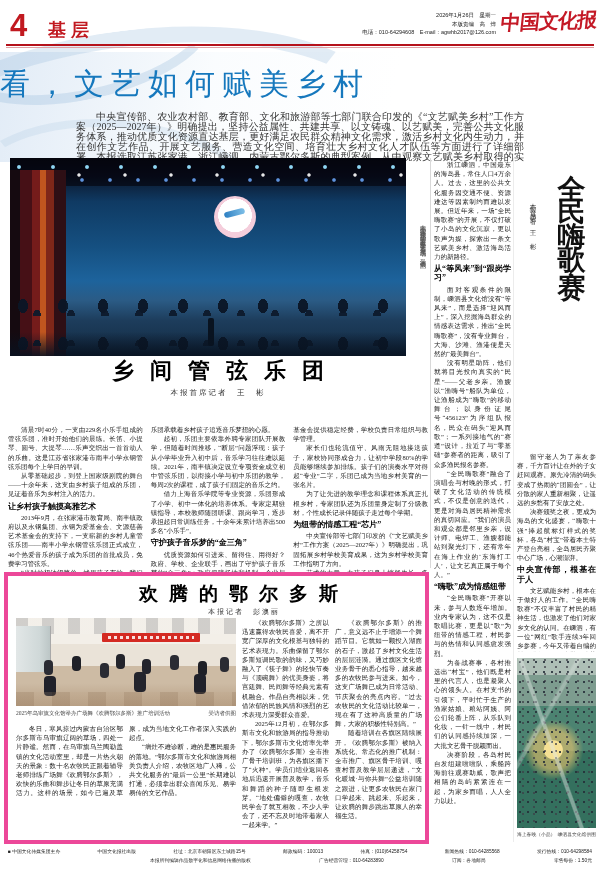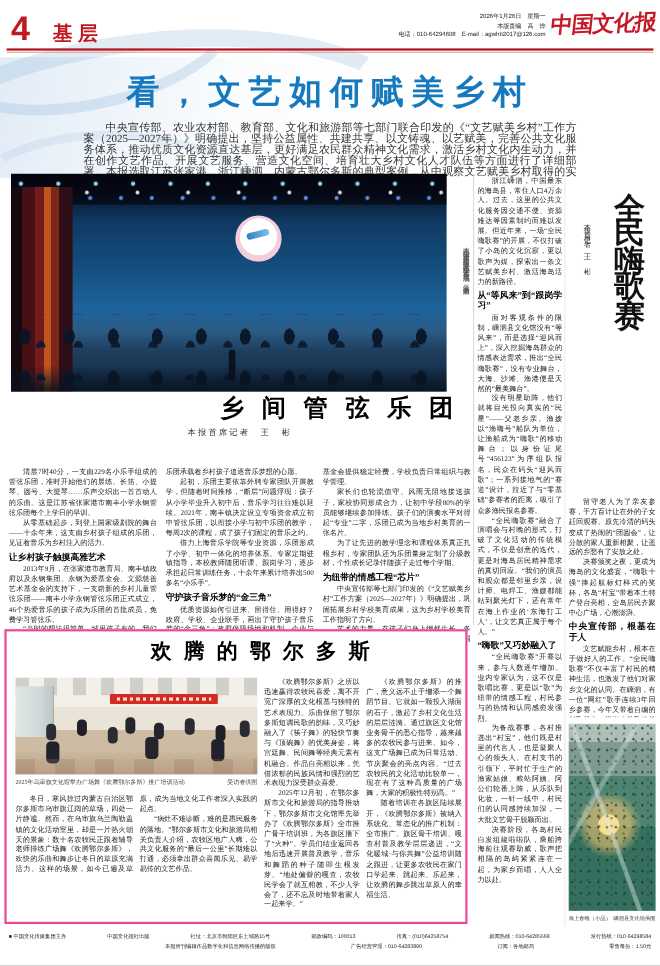--- a/index.html
+++ b/index.html
@@ -21,22 +21,22 @@
   .pageno{left:10px;top:10px;font-family:"Liberation Sans",sans-serif;font-size:31px;font-weight:bold;color:#c11920;line-height:32px;}
   .section{left:48px;top:18px;font-family:"Liberation Sans",sans-serif;font-size:18px;font-weight:bold;color:#c11920;letter-spacing:5px;}
   .dateblock{right:104px;top:11px;text-align:right;font-family:"Liberation Sans",sans-serif;
     font-size:5.5px;line-height:8.5px;color:#222;}
   .logo{right:4px;top:8px;font-size:20px;font-weight:bold;color:#c41926;letter-spacing:-1px;
     transform:skewX(-8deg) rotate(-2deg);}
   .rule1{left:6px;top:44px;width:588px;height:2px;background:#b5121b;}
   .rule2{left:6px;top:47px;width:588px;height:1px;background:#dfa0a4;}
 
   
-  .headline{left:0;top:64px;width:600px;text-align:center;font-family:"Liberation Sans",sans-serif;
-    font-size:30px;font-weight:bold;color:#1678bd;letter-spacing:7px;}
+  .headline{left:0;top:64px;width:600px;text-align:left;font-family:"Liberation Sans",sans-serif;
+    font-size:30px;font-weight:normal;color:#1678bd;letter-spacing:7px;}
   .intro{left:76px;top:112px;width:448px;font-size:10px;line-height:10px;text-align:justify;
     text-indent:2em;color:#333;}
 
   
   .photo1{left:10px;top:158px;width:396px;height:198px;overflow:hidden;
     background:linear-gradient(180deg,#05070f 0,#0a1026 9%,#0d2440 14%,#0f3a63 22%,#155081 45%,#1d639c 62%,#2b5b85 72%,#1d3d5c 82%,#122941 100%);}
   .p1-lights{position:absolute;left:0;top:0;width:100%;height:28px;
     background-image:
       radial-gradient(circle 2px at 9px 9px,rgba(150,225,255,.95) 0 1.4px,transparent 2.4px),
       radial-gradient(circle 2px at 23px 17px,rgba(255,255,255,.9) 0 1.2px,transparent 2.2px),
@@ -53,21 +53,21 @@
       radial-gradient(ellipse 8px 12px at 13px 20px,#0b1626 0 60%,transparent 61%),
       radial-gradient(ellipse 7px 10px at 27px 30px,#0d1a2c 0 60%,transparent 61%);
     background-size:40px 38px,34px 30px;}
   .p1-conductor{position:absolute;left:50%;bottom:10px;width:6px;height:28px;background:#091320;border-radius:2px;}
   .p1-floor{position:absolute;left:0;bottom:0;width:100%;height:24px;
     background:linear-gradient(180deg,rgba(30,60,90,0),rgba(8,18,32,.9));}
   .vcaption{left:409px;top:220px;width:18px;height:168px;writing-mode:vertical-rl;
     font-size:6px;line-height:9px;color:#555;letter-spacing:1px;}
 
   
-  .art1-title{left:8px;top:356px;width:420px;text-align:right;font-size:22px;font-weight:bold;
+  .art1-title{left:8px;top:356px;width:420px;text-align:center;font-size:22px;font-weight:bold;
     letter-spacing:16px;text-indent:16px;color:#000;}
   .art1-byline{left:8px;top:388px;width:420px;text-align:center;font-size:7.5px;letter-spacing:2px;color:#333;}
   .art1-body{left:8px;top:425px;width:420px;height:166px;overflow:hidden;
     column-count:3;column-gap:8px;font-size:6.5px;line-height:9.2px;text-align:justify;}
   .art1-body p,.colflow p{margin:0;text-indent:2em;}
   .art1-body h4,.colflow h4{margin:3px 0 2px;font-size:8px;font-weight:bold;color:#000;text-indent:0;}
 
   .divider-a{left:430px;top:158px;width:1px;height:410px;background:#d9d9d9;}
   .divider-b{left:513px;top:158px;width:1px;height:684px;background:#ececec;}
 
@@ -92,21 +92,21 @@
       radial-gradient(circle 1px at 6px 2px,rgba(60,60,70,.7) 0 .7px,transparent 1.2px);
     background-size:8px 10px,11px 7px;}
   .p3-path{position:absolute;left:0;top:0;width:100%;height:100%;
     background:
       linear-gradient(70deg,transparent 44%,rgba(225,232,228,.45) 45% 47%,transparent 48%),
       linear-gradient(-60deg,transparent 63%,rgba(225,232,228,.35) 64% 65.5%,transparent 67%);}
   .rc-caption{left:517px;top:831px;width:79px;display:flex;justify-content:space-between;
     font-size:4.8px;color:#444;}
 
   
-  .redbox{left:4px;top:572px;width:417px;height:264px;border:2px solid #ec4899;background:#fff;}
+  .redbox{left:4px;top:572px;width:417px;height:264px;border:4px solid #ec4899;background:#fff;}
   .rb-title{position:absolute;left:96px;top:5px;width:280px;text-align:center;
     font-size:19px;font-weight:bold;letter-spacing:11px;color:#000;}
   .rb-byline{position:absolute;left:96px;top:31px;width:280px;text-align:center;font-size:7px;color:#333;letter-spacing:2px;}
   .photo2{position:absolute;left:8px;top:42px;width:220px;height:88px;overflow:hidden;
     background:linear-gradient(180deg,#f3efe8 0 30%,#eae3d8 30% 54%,#cdbba4 54% 74%,#b79f85 100%);}
   .p2-ceiling{position:absolute;left:0;top:0;width:100%;height:16px;
     background:repeating-linear-gradient(90deg,rgba(120,122,128,.28) 0 12px,rgba(245,245,245,.12) 12px 26px);}
   .p2-mirror{position:absolute;left:0;top:8px;width:34px;height:46px;border-right:1px solid #a8a8a8;
     background:linear-gradient(90deg,#e2e7e7,#cfd8d8 70%,#bcc6c6);}
   .p2-banner{position:absolute;left:86px;top:15px;width:98px;height:9px;background:#d42a22;border-radius:1px;}
@@ -186,21 +186,21 @@
 
   <div class="abs divider-a"></div>
   <div class="abs divider-b"></div>
 
   <div class="abs shengsi colflow">
       <p>浙江嵊泗，中国最东的海岛县，常住人口4万余人。过去，这里的公共文化服务因交通不便、资源难达等因素制约而难以发展。但近年来，一场“全民嗨歌赛”的开展，不仅打破了小岛的文化沉寂，更以歌声为媒，探索出一条文艺赋美乡村、激活海岛活力的新路径。</p>
       <h4>从“等风来”到“跟岗学习”</h4>
       <p>面对客观条件的限制，嵊泗县文化馆没有“等风来”，而是选择“迎风而上”，深入挖掘海岛群众的情感表达需求，推出“全民嗨歌赛”，没有专业舞台，大海、沙滩、渔港便是天然的“最美舞台”。</p>
       <p>没有明星助阵，他们就将目光投向真实的“民星”——父老乡亲。渔嫂以“渔嗨号”船队为单位，让渔船成为“嗨歌”的移动舞台；以身份证尾号“456123”为序组队报名，民众在码头“迎风而歌”；一系列接地气的“赛道”设计，拉近了与“零基础”参赛者的距离，吸引了众多渔民报名参赛。</p>
       <p>“全民嗨歌赛”融合了演唱会与村晚的形式，打破了文化活动的传统模式，不仅是创意的迭代，更是对海岛居民精神需求的真切回应。“我们的演员和观众都是邻里乡亲，设计师、电焊工、渔嫂都能站到聚光灯下，还有常年在海上作业的‘东海打工人’，让文艺真正属于每个人。”</p>
-      <h4>“嗨歌”又巧妙融入了</h4>
+      <h4>“嗨歌”成为情感纽带</h4>
       <p>“全民嗨歌赛”开赛以来，参与人数逐年增加。业内专家认为，这不仅是歌唱比赛，更是以“歌”为纽带的情感工程，村民参与的热情和认同感愈发强烈。</p>
       <p>为备战赛事，各村推选出“村宝”，他们既是村里的代言人，也是凝聚人心的领头人。在村支书的引领下，平时忙于生产的渔家姑娘、粮站阿姨、阿公们轮番上阵，从乐队到化妆，一针一线中，村民们的认同感持续加深，一大批文艺骨干脱颖而出。</p>
       <p>决赛阶段，各岛村民自发组建啦啦队，乘船跨海前往观赛助威，歌声把相隔的岛屿紧紧连在一起，为家乡而唱，人人全力以赴。</p>
     </div>
 
   <div class="abs vtitle">全民嗨歌赛</div>
   <div class="abs vbyline">本报首席记者　王　彬</div>
   <div class="abs rc-body colflow">
       <p>留守老人为了亲友参赛，千方百计让在外的子女赶回观赛。原先冷清的码头变成了热闹的“团圆会”，让分散的家人重新相聚，让遥远的乡愁有了安放之处。</p>
       <p>决赛颁奖之夜，更成为海岛的文化盛宴，“嗨歌十强”捧起航标灯样式的奖杯，各岛“村宝”带着本土特产登台亮相，全岛居民齐聚中心广场，心潮澎湃。</p>
@@ -211,20 +211,21 @@
     <div class="p3-crowd"></div>
     <div class="p3-path"></div>
   </figure>
   <div class="abs rc-caption">
     <span>海上春晚（小品）</span>
     <span>嵊泗县文化馆供图</span>
   </div>
 
   <section class="abs redbox">
     <h2 class="rb-title" style="margin:0;">欢腾的鄂尔多斯</h2>
+    <div class="rb-byline">本报记者　彭澳丽</div>
     <figure class="photo2" style="margin:0;">
       <div class="p2-ceiling"></div>
       <div class="p2-mirror"></div>
       <div class="p2-banner"></div>
       <div class="p2-row r1"></div>
       <div class="p2-row r2"></div>
       <div class="p2-floor"></div>
     </figure>
     <div class="rb-caption">
       <span>2025年乌审旗文化馆举办广场舞《欢腾鄂尔多斯》推广培训活动</span>

